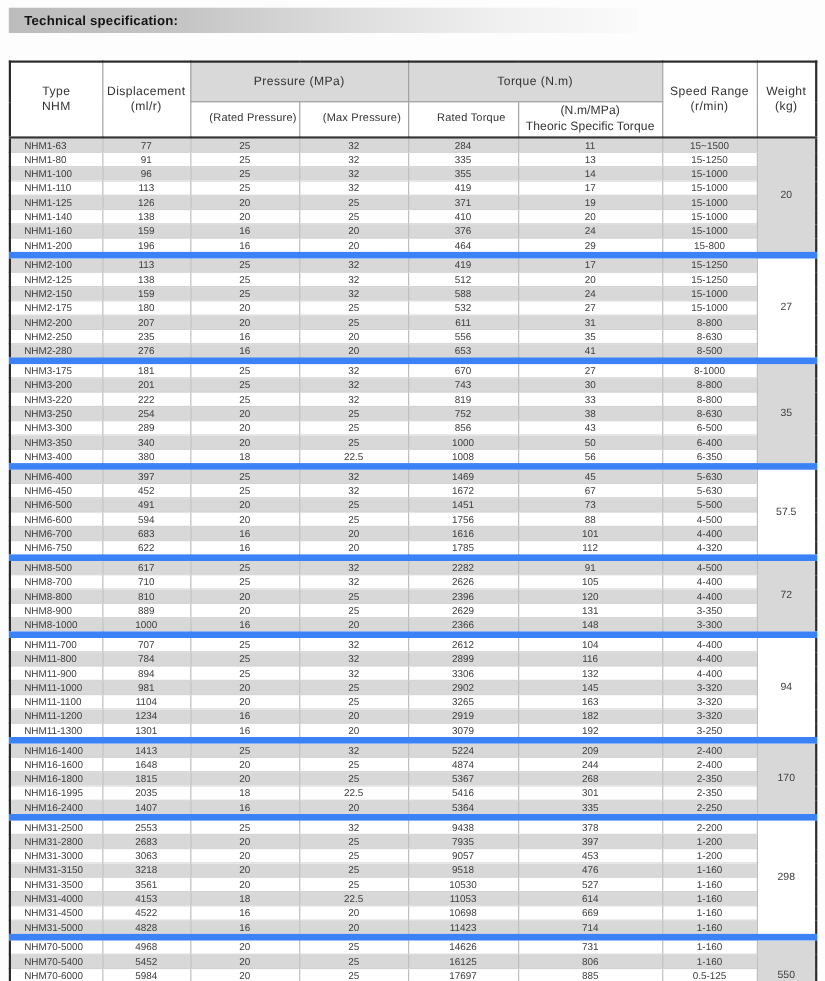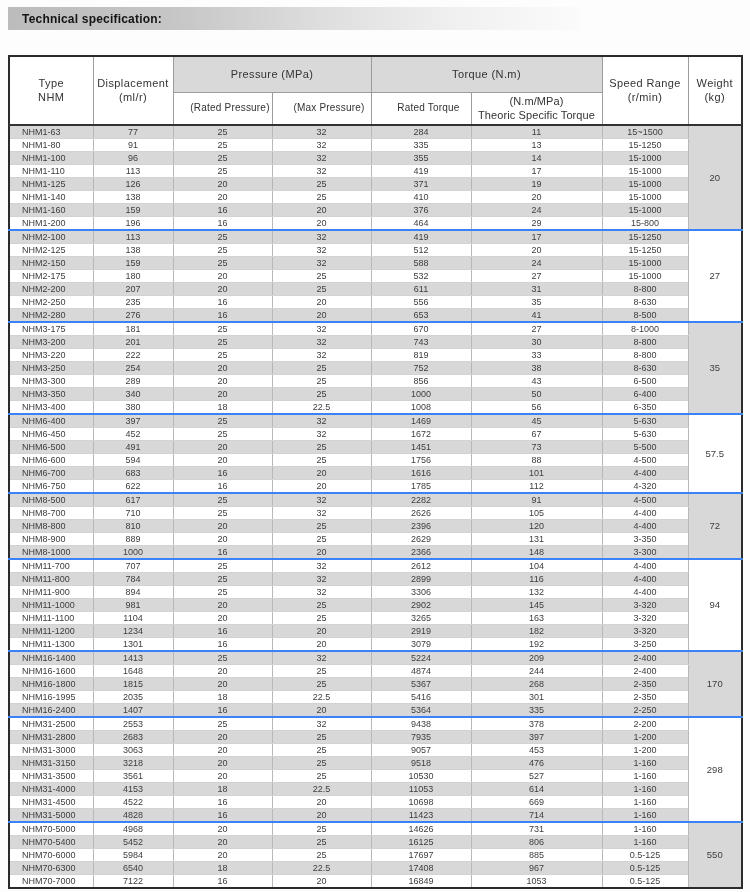--- a/index.html
+++ b/index.html
@@ -44,21 +44,21 @@
     letter-spacing:0.4px;
     text-align:center;vertical-align:middle;
     padding:1px 0;
   }
   tr.h1 th{height:33px;}
   tr.h2 th{height:29px;}
   th.gray-h{background:#d9d9d9;margin-top:30px;}
   th.small-h{font-size:10px;letter-spacing:0.2px;padding-left:15px;}
   th.tiny-h{font-size:11px;letter-spacing:0.1px;}
 
-  tbody{border-top:2px solid #3b82f6;}
+  tbody{border-top:6px solid #3b82f6;}
   tbody:first-of-type{border-top:none;}
   td{
     font-size:9px;color:#3d3d3d;
     text-align:center;vertical-align:middle;
     border-left:1px solid #b8b8b8;border-right:1px solid #b8b8b8;
     border-top:1px solid #d2d2d2;border-bottom:1px solid #d2d2d2;
     height:12px;padding:0;line-height:1;
     white-space:nowrap;overflow:hidden;
   }
   td.type-col{text-align:left;padding-left:12px;}

